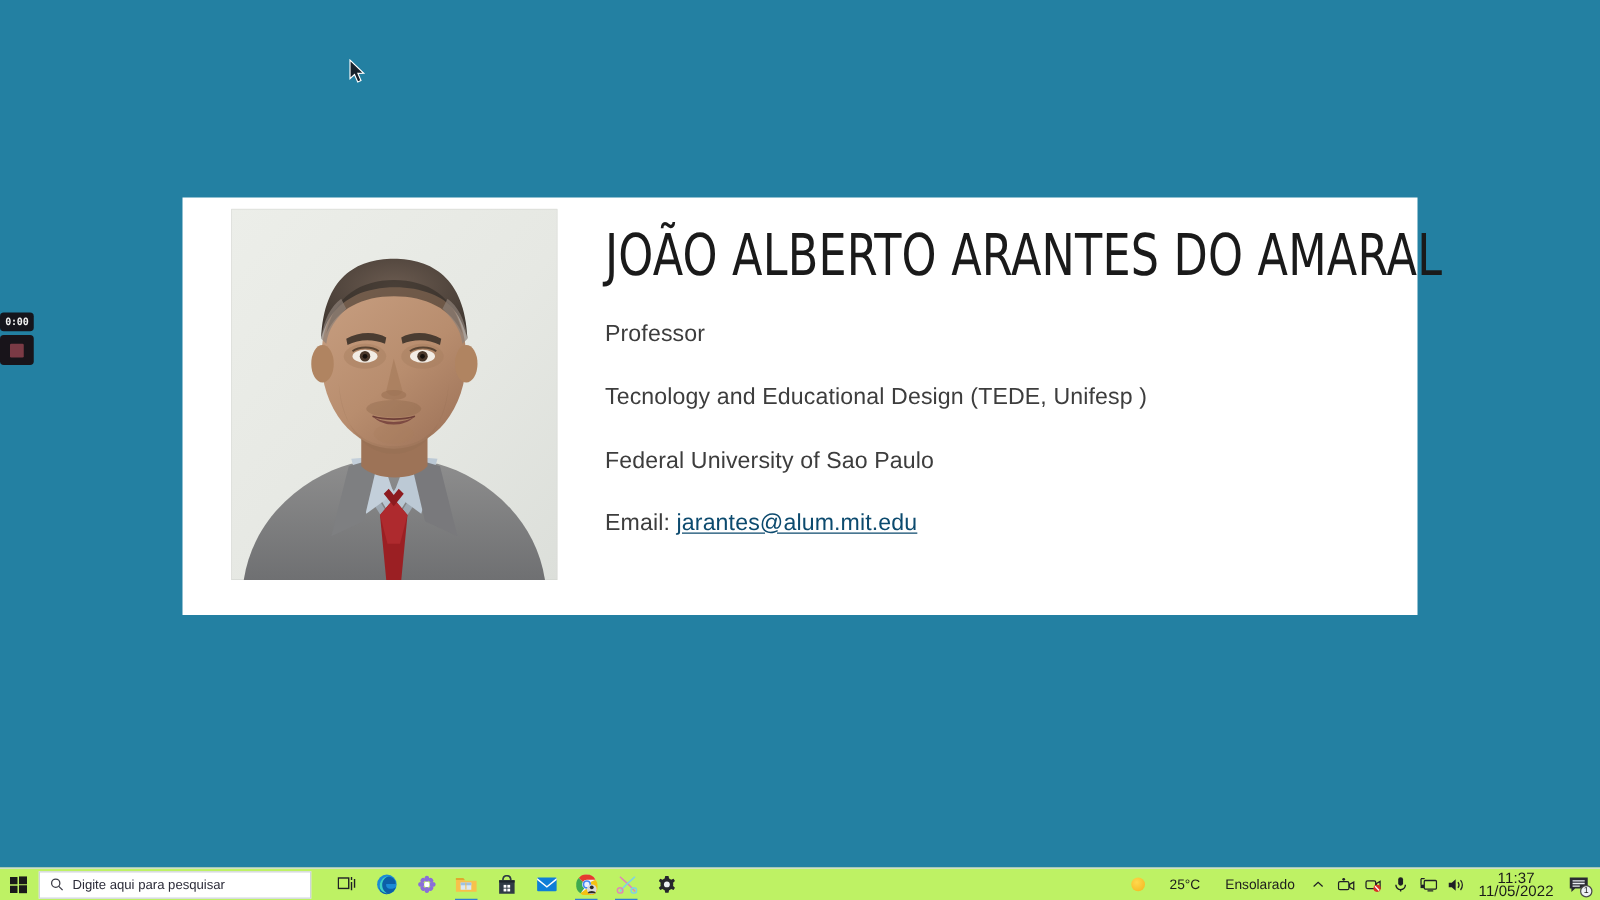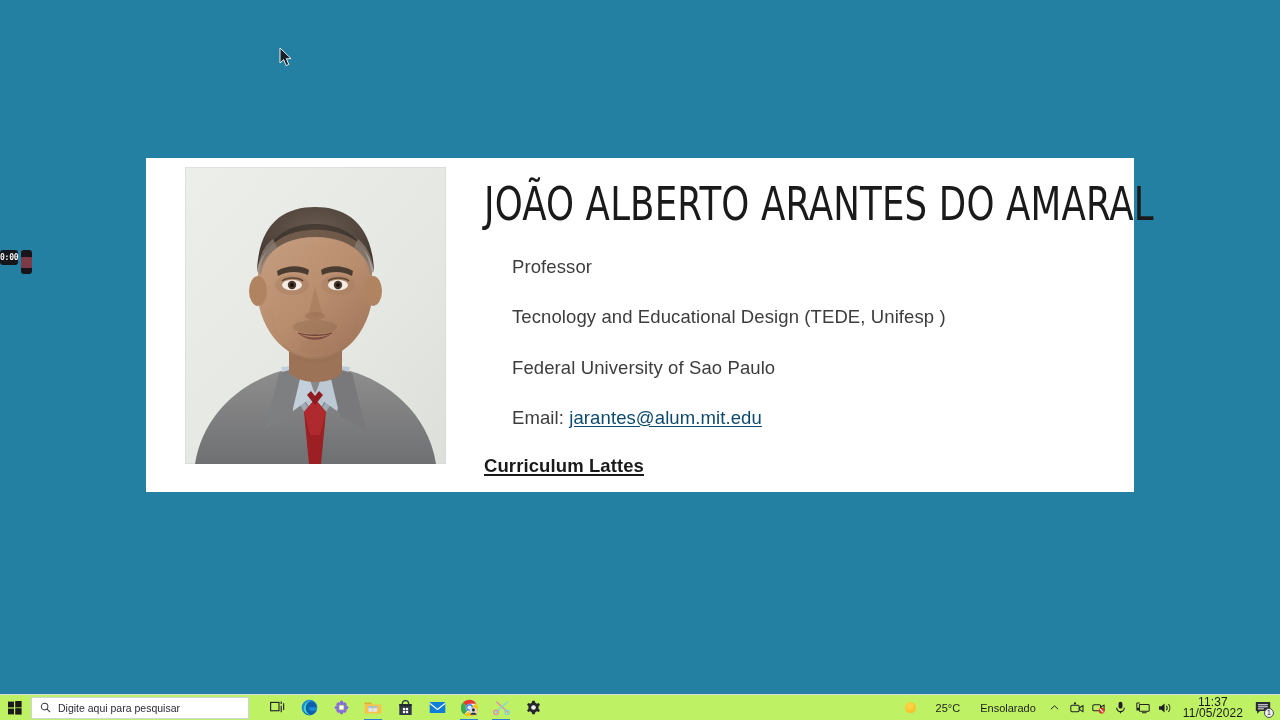--- a/index.html
+++ b/index.html
@@ -23,21 +23,21 @@
     width: 1280px; height: 694px;
     background: #2380a2;
   }
 
   
   #rec-widget {
     position: absolute;
     left: 0; top: 250px;
     width: 27px;
     display: flex;
-    flex-direction: row;
+    flex-direction: column;
     gap: 3px;
   }
   #rec-timer {
     width: 27px; height: 15px;
     background: #15151c;
     border-radius: 3px;
     color: #f2f2f2;
     font-family: "DejaVu Sans Mono", monospace;
     font-size: 8px;
     font-weight: bold;
@@ -99,21 +99,20 @@
     transform-origin: left center;
     white-space: nowrap;
   }
 
   .slide-line {
     font-size: 18.5px;
     color: #3d3d3d;
     line-height: 1.25;
     margin-top: 27px;
     letter-spacing: 0.1px;
-    margin-left: 28px;
   }
   .slide-line:first-of-type { margin-top: 30px; }
 
   .email-link {
     color: #0c4a6e;
     text-decoration: underline;
     text-underline-offset: 2px;
   }
 
   #lattes-line {
@@ -352,23 +351,20 @@
       <div id="slide-title">JOÃO ALBERTO ARANTES DO AMARAL</div>
 
       <div class="slide-line">Professor</div>
       <div class="slide-line">Tecnology and Educational Design (TEDE, Unifesp )</div>
       <div class="slide-line">Federal University of Sao Paulo</div>
 
       <div class="slide-line">
         <span>Email: </span><a class="email-link" href="#">jarantes@alum.mit.edu</a>
       </div>
 
-      <div id="lattes-line">
-        <a id="lattes-link" href="#">Curriculum Lattes</a>
-      </div>
     </div>
   </div>
 
   <svg id="cursor" viewBox="0 0 14 20">
     <path d="M1 1 L1 16 L4.6 12.6 L7.2 18.6 L9.8 17.4 L7.3 11.7 L12 11.6 Z" fill="#17212b" stroke="#ffffff" stroke-width="0.9"></path>
   </svg>
 </div>
 
 <div id="taskbar">
 

